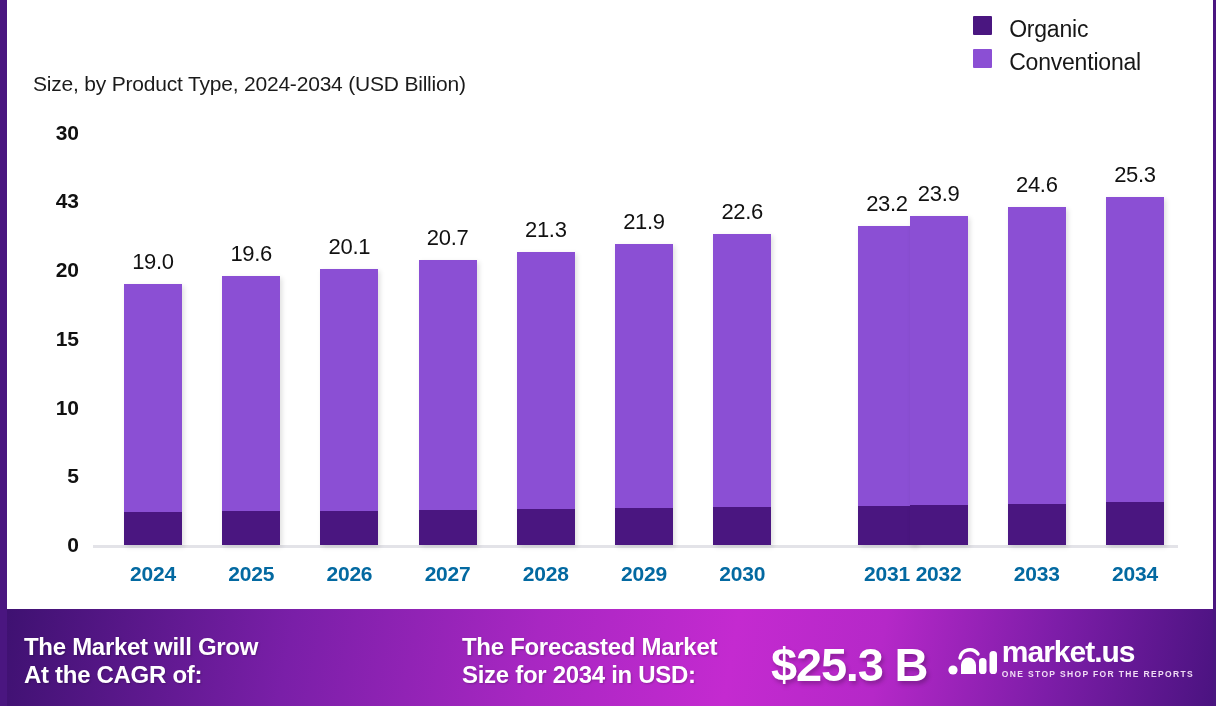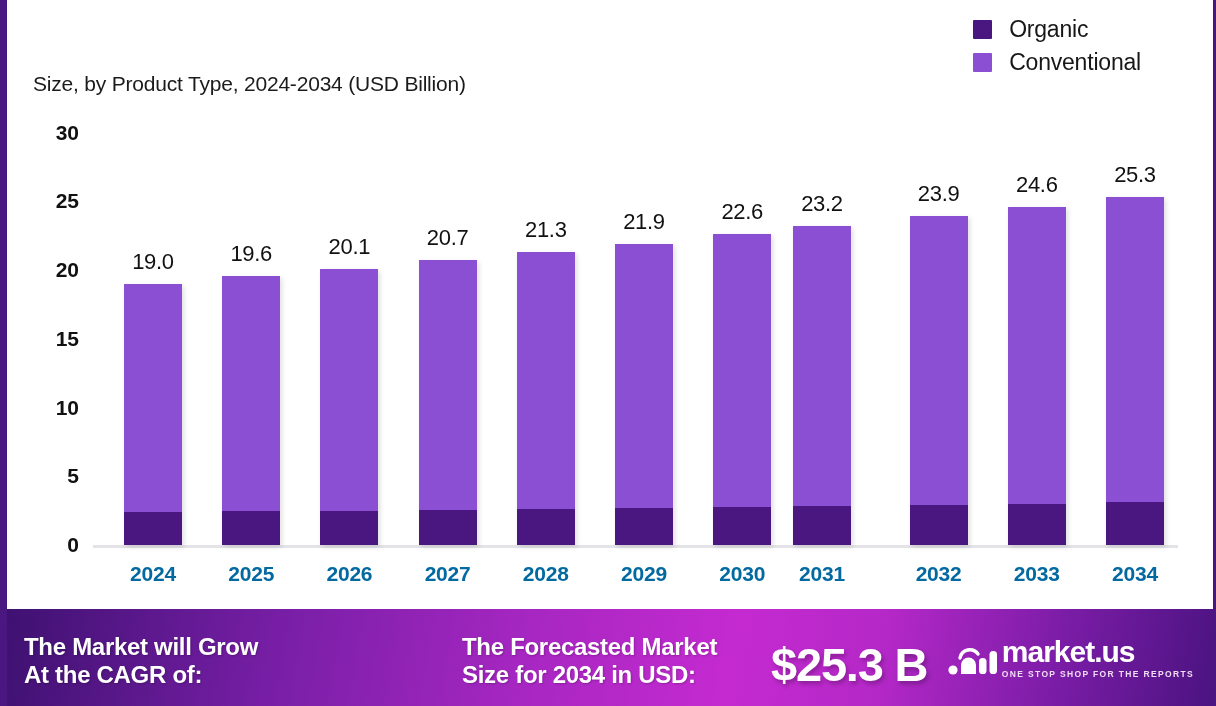--- a/index.html
+++ b/index.html
@@ -29,21 +29,21 @@
     position:absolute;left:26px;top:72px;
     font-size:21px;color:#1b1b1b;font-weight:400;
     letter-spacing:-0.2px;white-space:nowrap;
   }
 
   
   #legend{
     position:absolute;right:72px;top:16px;
     display:flex;flex-direction:column;gap:6px;align-items:flex-start;
   }
-  .legend-row{display:flex;align-items:center;gap:17px;}
+  .legend-row{display:flex;align-items:flex-start;gap:17px;}
   .legend-swatch{width:19px;height:19px;display:block;border-radius:1px;}
   .legend-label{font-size:23px;color:#171717;white-space:nowrap;letter-spacing:-0.2px;}
 
   
   #plot{
     position:absolute;left:0;top:0;width:1216px;height:606px;
   }
   .ytick{
     position:absolute;
     font-size:21px;font-weight:bold;color:#111111;
@@ -127,21 +127,21 @@
     </div>
   </div>
 
   <div id="plot">
     <div id="y-axis">
         <div class="ytick" style="top: 545px;">0</div>
         <div class="ytick" style="top: 476.25px;">5</div>
         <div class="ytick" style="top: 407.5px;">10</div>
         <div class="ytick" style="top: 338.75px;">15</div>
         <div class="ytick" style="top: 270px;">20</div>
-        <div class="ytick" style="top: 201.25px;">25</div>
+        <div class="ytick" style="top: 201.25px;">43</div>
         <div class="ytick" style="top: 132.5px;">30</div>
       </div>
     <div id="axis-line"></div>
     <div id="bars">
         <div class="bar-group" style="left: 117px; height: 606px;">
           <div class="bar-stack" style="height: 261.25px;">
             <div class="seg-conv" style="height: 228.25px; background: rgb(139, 79, 212);"></div>
             <div class="seg-org" style="height: 33px; background: rgb(74, 22, 128);"></div>
           </div>
           <div class="bar-value" style="bottom: 331.25px;">19.0</div>
@@ -188,21 +188,21 @@
           <div class="bar-xlabel">2029</div>
         </div>
         <div class="bar-group" style="left: 706.2px; height: 606px;">
           <div class="bar-stack" style="height: 310.75px;">
             <div class="seg-conv" style="height: 272.25px; background: rgb(139, 79, 212);"></div>
             <div class="seg-org" style="height: 38.5px; background: rgb(74, 22, 128);"></div>
           </div>
           <div class="bar-value" style="bottom: 380.75px;">22.6</div>
           <div class="bar-xlabel">2030</div>
         </div>
-        <div class="bar-group" style="left: 786px; height: 606px; margin-top: 36px;">
+        <div class="bar-group" style="left: 851px; height: 606px; margin-top: 36px;">
           <div class="bar-stack" style="height: 319px;">
             <div class="seg-conv" style="height: 279.812px; background: rgb(139, 79, 212);"></div>
             <div class="seg-org" style="height: 39.1875px; background: rgb(74, 22, 128);"></div>
           </div>
           <div class="bar-value" style="bottom: 389px;">23.2</div>
           <div class="bar-xlabel">2031</div>
         </div>
         <div class="bar-group" style="left: 902.6px; height: 606px;">
           <div class="bar-stack" style="height: 328.625px;">
             <div class="seg-conv" style="height: 288.75px; background: rgb(139, 79, 212);"></div>

